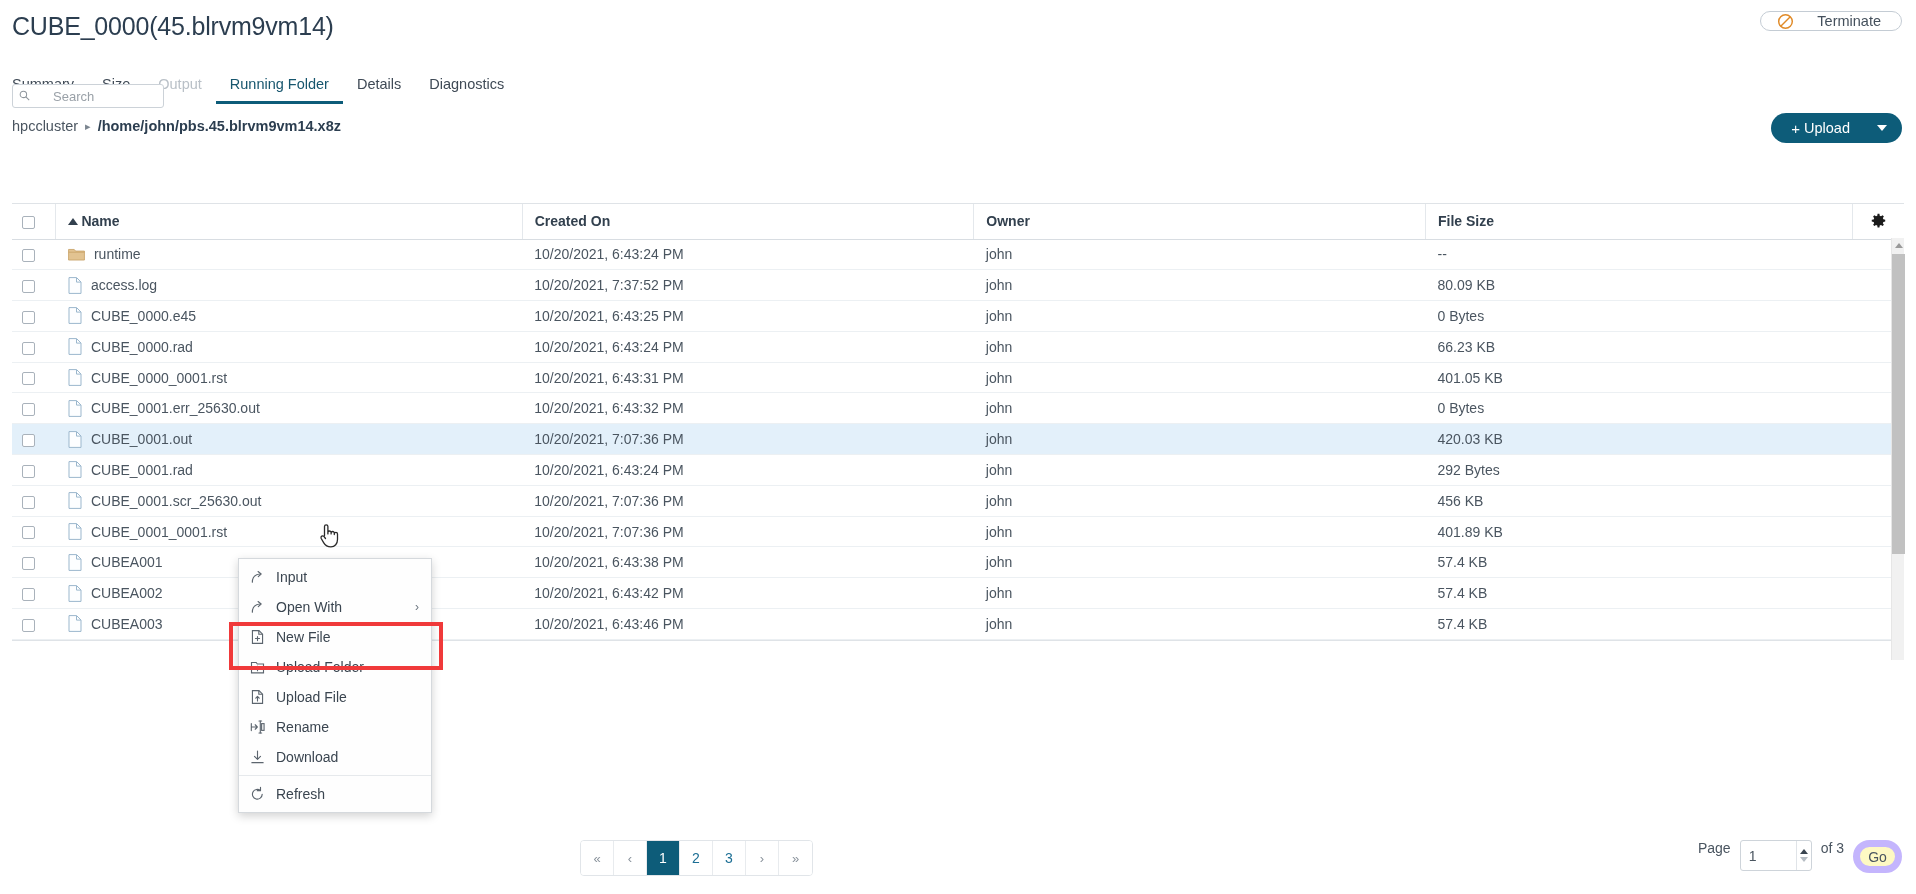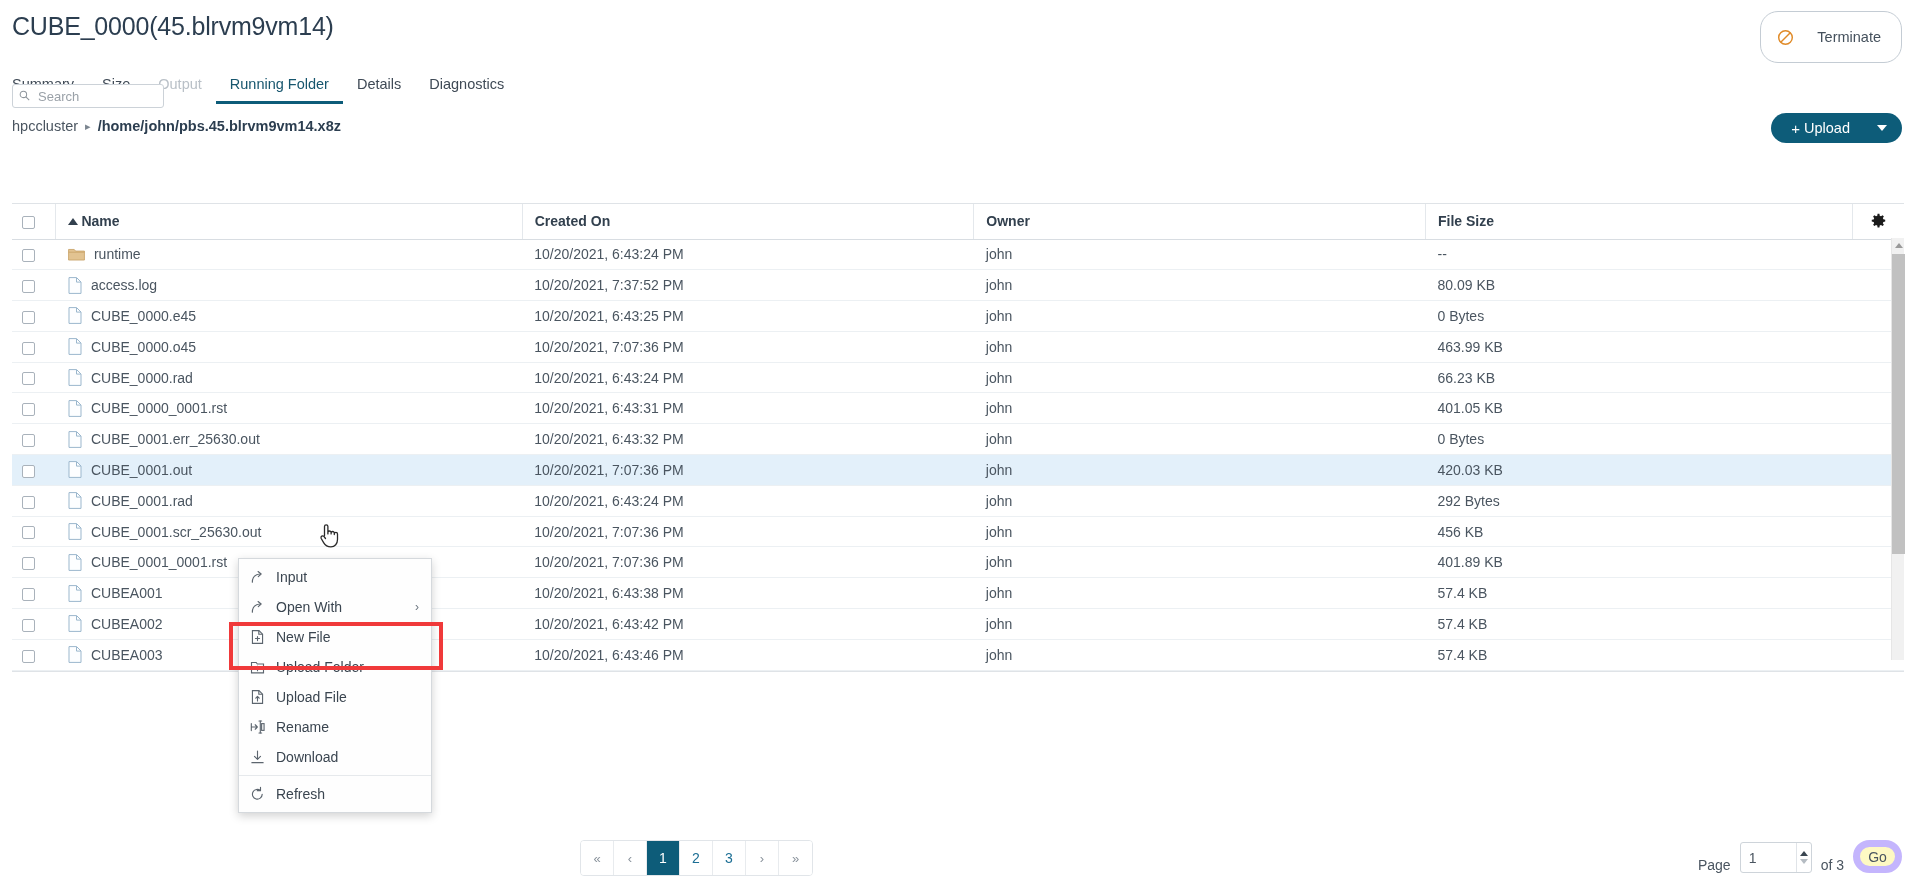--- a/index.html
+++ b/index.html
@@ -20,21 +20,21 @@
     left: 12px; top: 12px;
     font-size: 25px;
     font-weight: 400;
     color: #2c3e50;
     letter-spacing: -0.2px;
   }
 
   #terminate-button {
     position: absolute;
     right: 14px; top: 11px;
-    height: 52px;
+    height: 20px;
     padding: 0 20px 0 16px;
     border: 1px solid #c4ccd4;
     border-radius: 18px;
     background: #fff;
     display: flex; align-items: center; gap: 23px;
     font-size: 14.5px; color: #44505c;
     cursor: pointer;
   }
   .ban-icon { width: 17px; height: 17px; display: block; }
 
@@ -59,21 +59,21 @@
 
   
   #search-box {
     position: absolute;
     left: 12px; top: 84px;
     width: 152px; height: 24px;
     border: 1px solid #ccd2d8;
     border-radius: 3px;
     display: flex; align-items: center;
     padding: 7px 6px;
-    gap: 6px;
+    gap: 21px;
     background: #fff;
   }
   #search-box .mag { width: 11px; height: 11px; flex: 0 0 auto; }
   #search-input {
     border: none; outline: none;
     font-size: 13px;
     font-family: "Liberation Sans", sans-serif;
     color: #555; width: 100%;
     background: transparent;
   }
@@ -286,21 +286,21 @@
     background: #fff;
     padding: 0 8px;
   }
   .pg:last-child { border-right: none; }
   .pg.chev { color: #8a939c; font-size: 13px; }
   .pg.current { background: #0d5c79; color: #fff; font-weight: normal; }
 
   #page-jump {
     position: absolute;
     right: 14px; top: 840px;
-    display: flex; align-items: flex-end; gap: 9px;
+    display: flex; align-items: flex-start; gap: 9px;
     font-size: 14px; color: #4a5560;
   }
   #page-number-wrap {
     display: flex; align-items: stretch;
     width: 72px; height: 31px;
     border: 1px solid #ced4da;
     border-radius: 3px;
     background: #fff;
   }
   #page-number-input {
@@ -461,38 +461,20 @@
           <tr>
             <td class="cell-check"><span class="cb"></span></td>
             <td>
               <span class="name-cell">
                 <span>
                   <svg class="doc-icon" viewBox="0 0 14 17">
                     <path d="M1 0.6h7.6L13 5v11.4H1z" fill="#fdfeff" stroke="#9bb7cd" stroke-width="1"></path>
                     <path d="M8.5 0.8v4.3H12.8" fill="none" stroke="#9bb7cd" stroke-width="1"></path>
                   </svg>
                 </span>
-                <span>CUBE_0000.o45</span>
-              </span>
-            </td>
-            <td>10/20/2021, 7:07:36 PM</td>
-            <td>john</td>
-            <td>463.99 KB</td>
-            <td></td>
-          </tr>
-          <tr>
-            <td class="cell-check"><span class="cb"></span></td>
-            <td>
-              <span class="name-cell">
-                <span>
-                  <svg class="doc-icon" viewBox="0 0 14 17">
-                    <path d="M1 0.6h7.6L13 5v11.4H1z" fill="#fdfeff" stroke="#9bb7cd" stroke-width="1"></path>
-                    <path d="M8.5 0.8v4.3H12.8" fill="none" stroke="#9bb7cd" stroke-width="1"></path>
-                  </svg>
-                </span>
                 <span>CUBE_0000.rad</span>
               </span>
             </td>
             <td>10/20/2021, 6:43:24 PM</td>
             <td>john</td>
             <td>66.23 KB</td>
             <td></td>
           </tr>
           <tr>
             <td class="cell-check"><span class="cb"></span></td>

